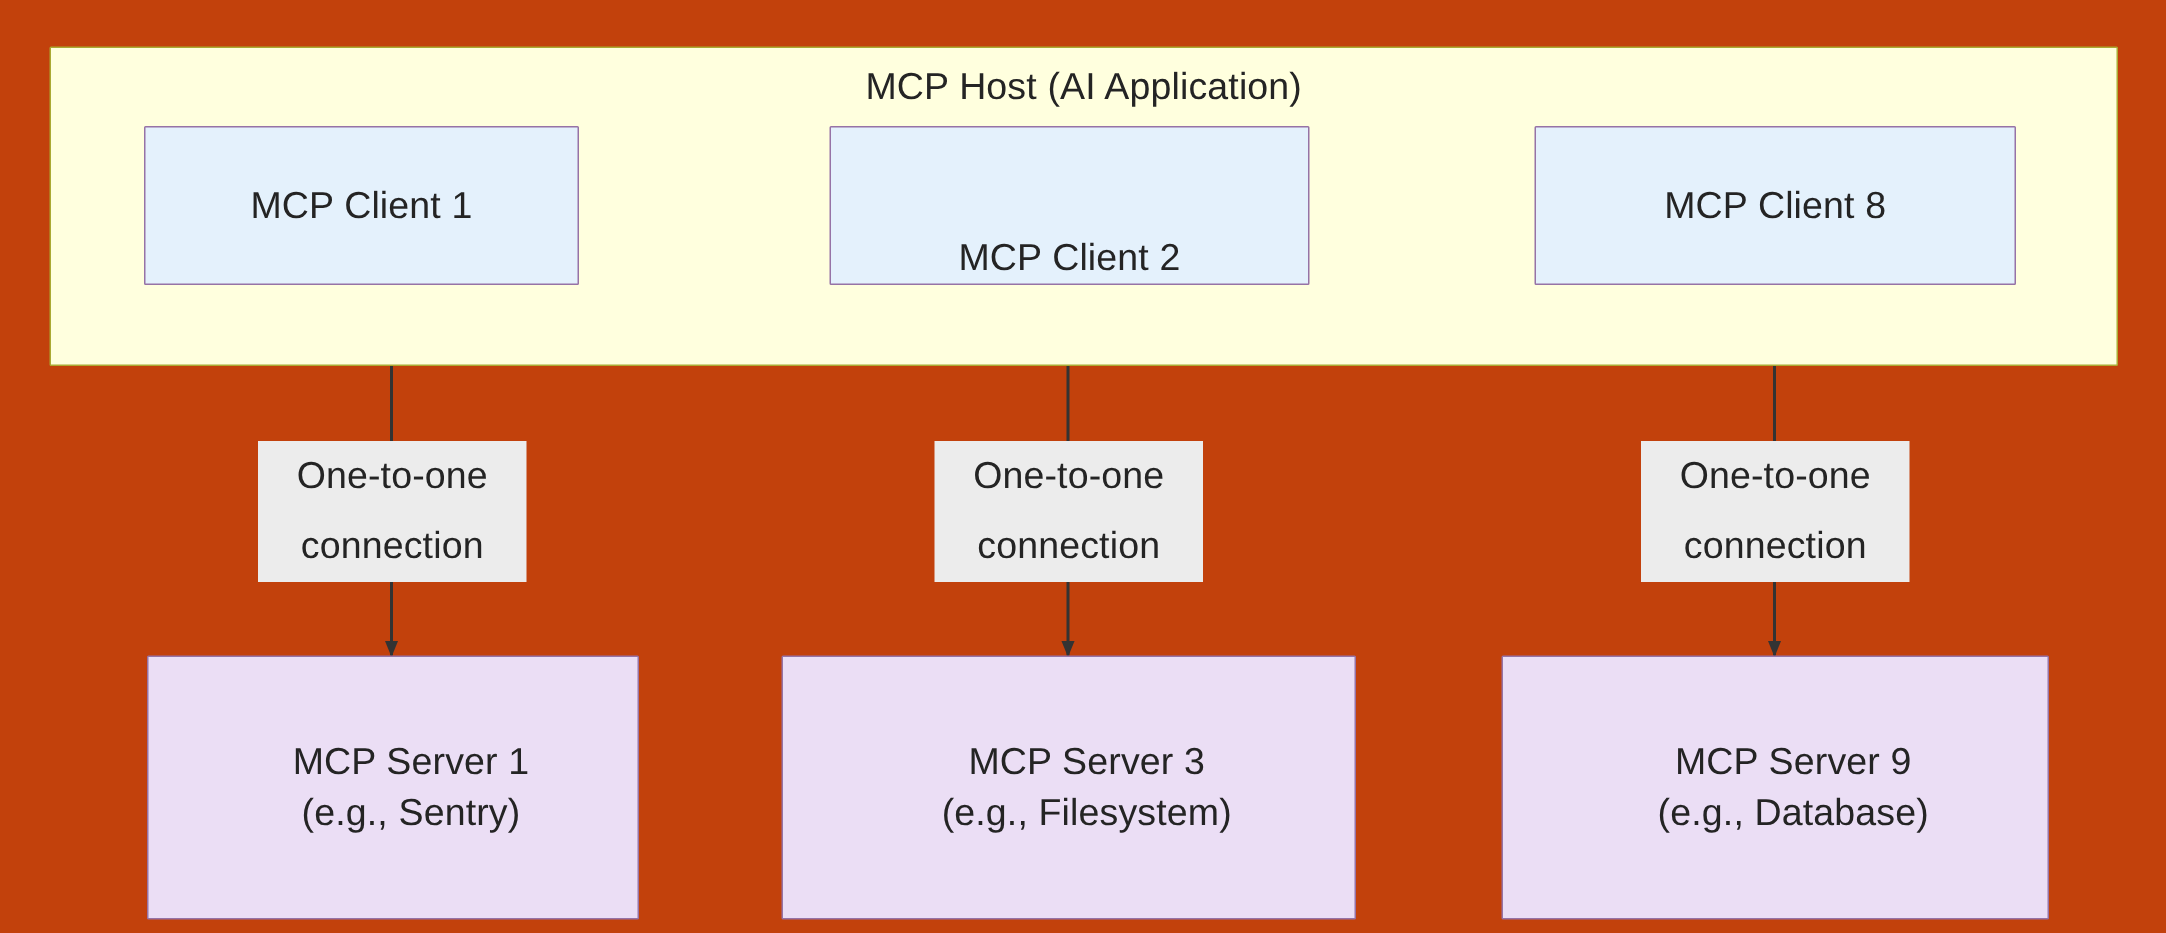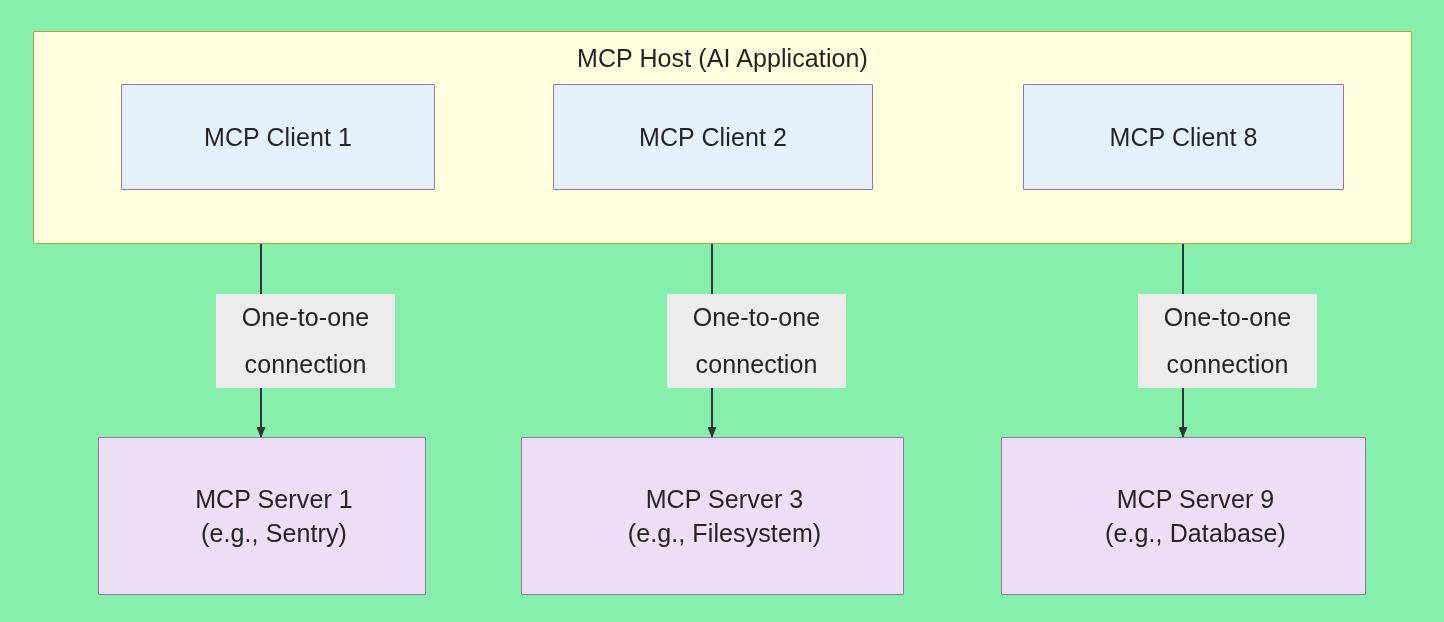--- a/index.html
+++ b/index.html
@@ -10,21 +10,21 @@
   }
   body {
     font-family: "Liberation Sans", sans-serif;
     -webkit-font-smoothing: antialiased;
   }
 
   #diagram-root {
     position: relative;
     width: 1444px;
     height: 622px;
-    background: #86efac;
+    background: #c2410c;
     overflow: hidden;
   }
 
   
   #edge-layer {
     position: absolute;
     left: 0;
     top: 0;
     width: 1444px;
     height: 622px;
@@ -70,51 +70,50 @@
     letter-spacing: 0.1px;
   }
   .node.client {
     background: #e4f1fc;
     top: 84px;
     height: 106px;
   }
   .node.server {
     background: #ebdef5;
     top: 437px;
-    height: 158px;
+    height: 176px;
     padding-left: 24px;
   }
   .node-label {
     display: block;
     white-space: pre-line;
   }
 
   
-  #client-1 { left: 121px;  width: 314px; }
-  #client-2 { left: 553px;  width: 320px; }
+  #client-1 { left: 96px;  width: 290px; }
+  #client-2 { left: 553px;  width: 320px; align-items: flex-end; }
   #client-3 { left: 1023px; width: 321px; }
 
   
   #server-1 { left: 98px;   width: 328px; }
   #server-2 { left: 521px;  width: 383px; }
   #server-3 { left: 1001px; width: 365px; }
 
   
   .edge-label {
     position: absolute;
     background: #ececec;
     color: #242424;
     font-size: 25px;
     line-height: 47px;
     text-align: center;
     white-space: pre-line;
     padding: 0 4px;
     box-sizing: border-box;
     letter-spacing: 0.1px;
-    margin-left: 44px;
   }
   #edge-label-1 { left: 172px;  top: 294px; width: 179px; }
   #edge-label-2 { left: 623px;  top: 294px; width: 179px; }
   #edge-label-3 { left: 1094px; top: 294px; width: 179px; }
 </style>
 </head>
 <body>
 
 <div id="diagram-root">
 

